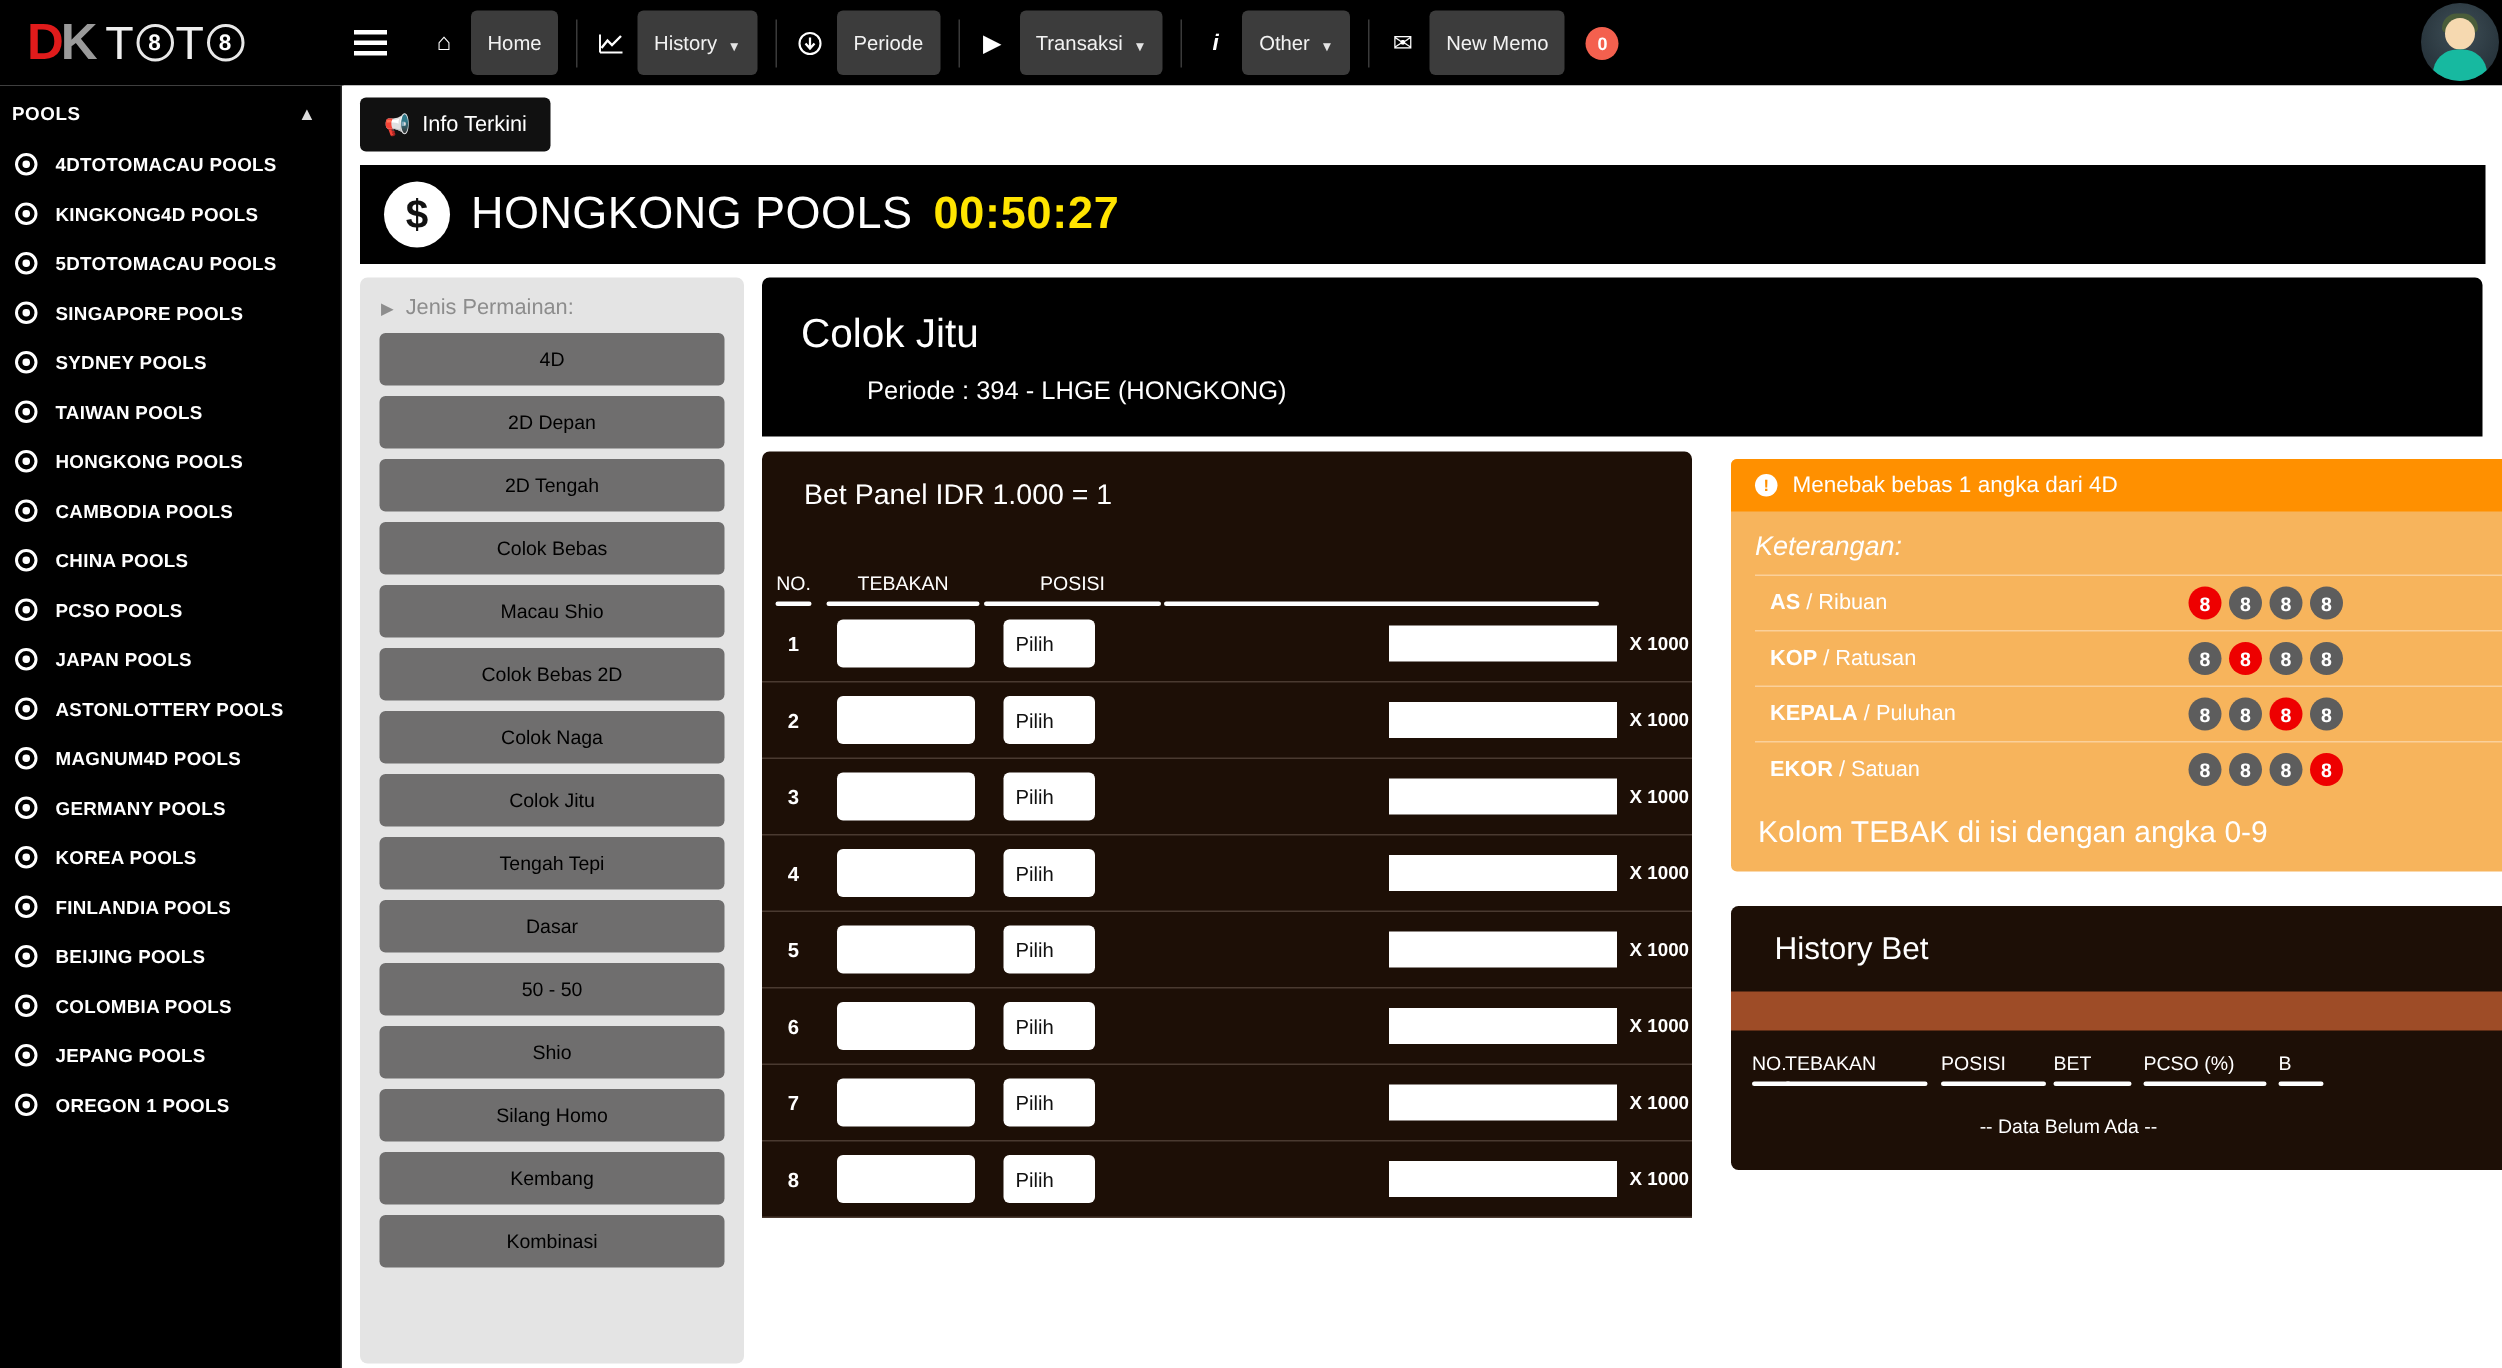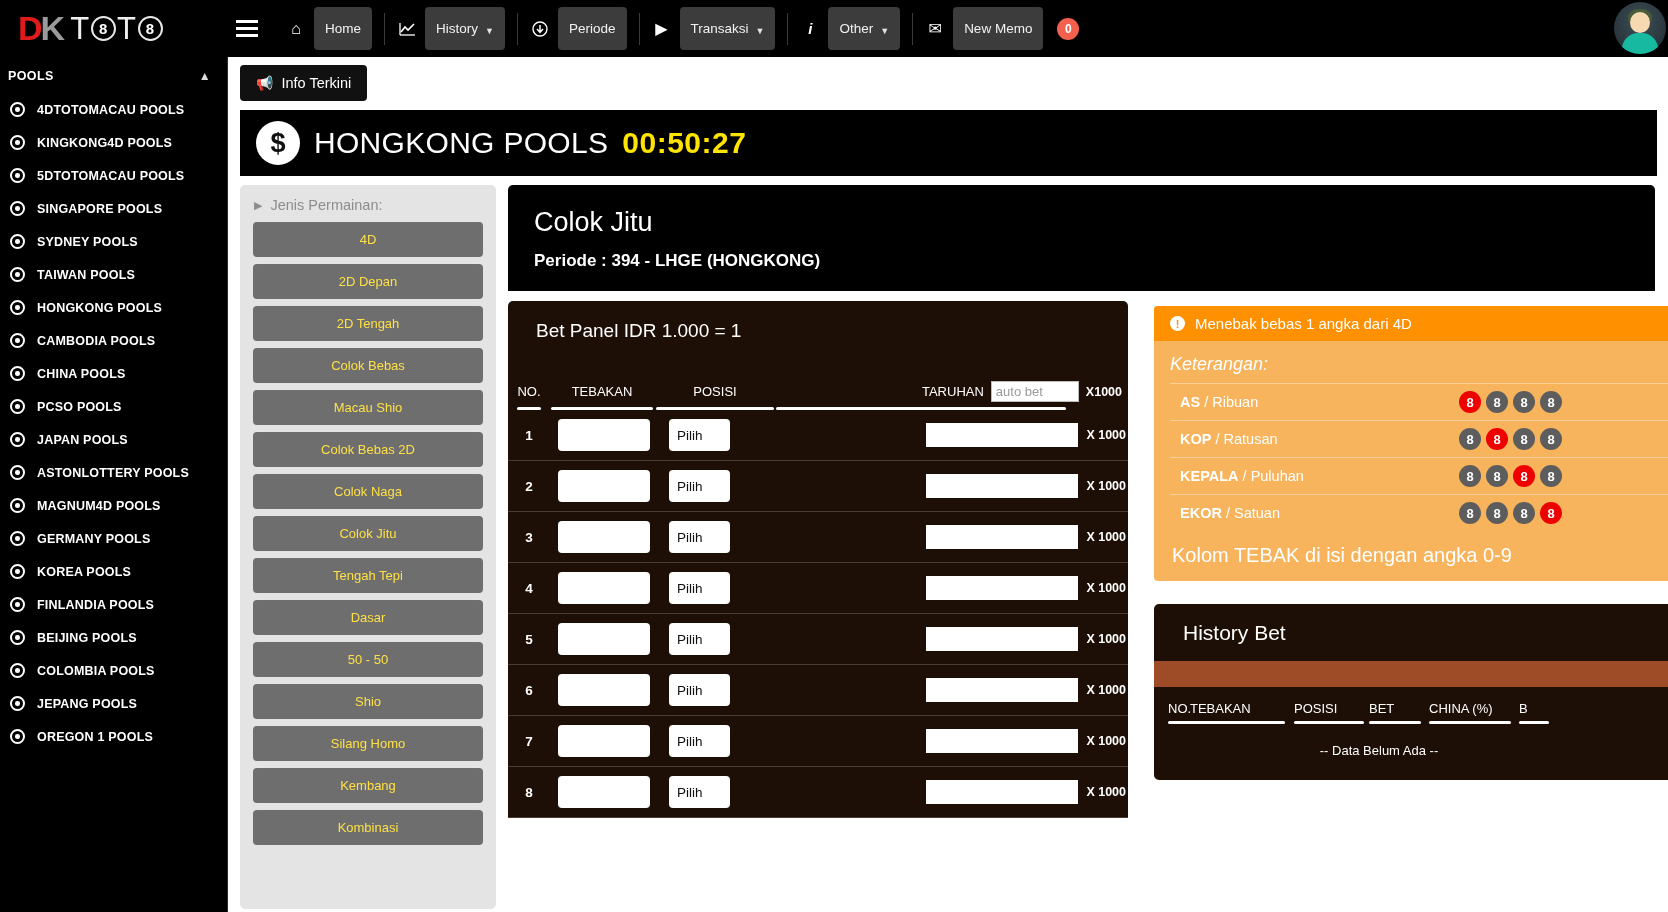--- a/index.html
+++ b/index.html
@@ -153,35 +153,35 @@
     padding: 9px 13px 10px 13px;
     height: 724px; overflow: hidden;
   }
   .jenis-head {
     display: flex; align-items: center; gap: 8px;
     color: #8d8d8d; font-size: 14.5px; padding: 3px 0 9px 1px;
   }
   .tri { font-size: 11px; color: #8d8d8d; }
   .game-btn {
     width: 100%; height: 35px; margin-bottom: 7px;
-    background: #6f6e6e; color: #fde047;
+    background: #6f6e6e; color: #000000;
     border: none; border-radius: 4px;
     font-size: 13px; font-family: "Liberation Sans", sans-serif;
     cursor: pointer;
   }
 
   
   .center-col { width: 628px; flex-shrink: 0; }
   .jitu-head {
     background: #000000; border-radius: 5px 5px 0 0;
     padding: 22px 26px 20px 26px;
     width: 1147px;
   }
   .jitu-title { color: #ffffff; font-size: 27px; font-weight: 400; margin-bottom: 13px; }
-  .jitu-period { color: #ffffff; font-size: 17px; font-weight: bold; }
+  .jitu-period { color: #ffffff; font-size: 17px; font-weight: normal; margin-left: 44px; }
 
   .bet-panel {
     margin-top: 10px; width: 620px;
     background: #1d0f06; border-radius: 5px 5px 0 0;
     overflow: hidden;
   }
   .bet-panel-title {
     padding: 19px 24px 18px 28px;
     color: #ffffff; font-size: 19px;
   }
@@ -507,25 +507,20 @@
         <div class="jitu-period">Periode : 394 - LHGE (HONGKONG)</div>
       </div>
 
       <div class="bet-panel">
         <div class="bet-panel-title">Bet Panel IDR 1.000 = 1</div>
 
         <div class="bet-head">
           <div class="col-no">NO.</div>
           <div class="col-teb">TEBAKAN</div>
           <div class="col-pos">POSISI</div>
-          <div class="col-tar">
-            <span>TARUHAN</span>
-            <input class="auto-bet-input" type="text" placeholder="auto bet" style="">
-            <span class="x1000">X1000</span>
-          </div>
         </div>
         <div class="hdr-underline">
           <div style="width:42px;display:flex;justify-content:center;">
             <div class="ul-seg" style="width:24px;"></div>
           </div>
           <div style="width:104px;display:flex;justify-content:center;">
             <div class="ul-seg" style="width:102px;"></div>
           </div>
           <div style="width:122px;display:flex;justify-content:center;">
             <div class="ul-seg" style="width:118px;"></div>
@@ -696,21 +691,21 @@
       </div>
 
       <div class="history-card">
         <div class="hist-title">History Bet</div>
         <div class="hist-stripe"></div>
         <div class="hist-head">
           <div class="hh hh-no">NO.</div>
           <div class="hh hh-teb">TEBAKAN</div>
           <div class="hh hh-pos">POSISI</div>
           <div class="hh hh-bet">BET</div>
-          <div class="hh hh-disc">CHINA (%)</div>
+          <div class="hh hh-disc">PCSO (%)</div>
           <div class="hh">B</div>
         </div>
         <div class="hist-ul">
           <div style="width:36px;padding-left:14px;">
               <div class="ul-seg" style="width:26px;"></div>
             </div>
           <div style="width:104px;">
               <div class="ul-seg" style="width:95px;"></div>
             </div>
           <div style="width:75px;">

